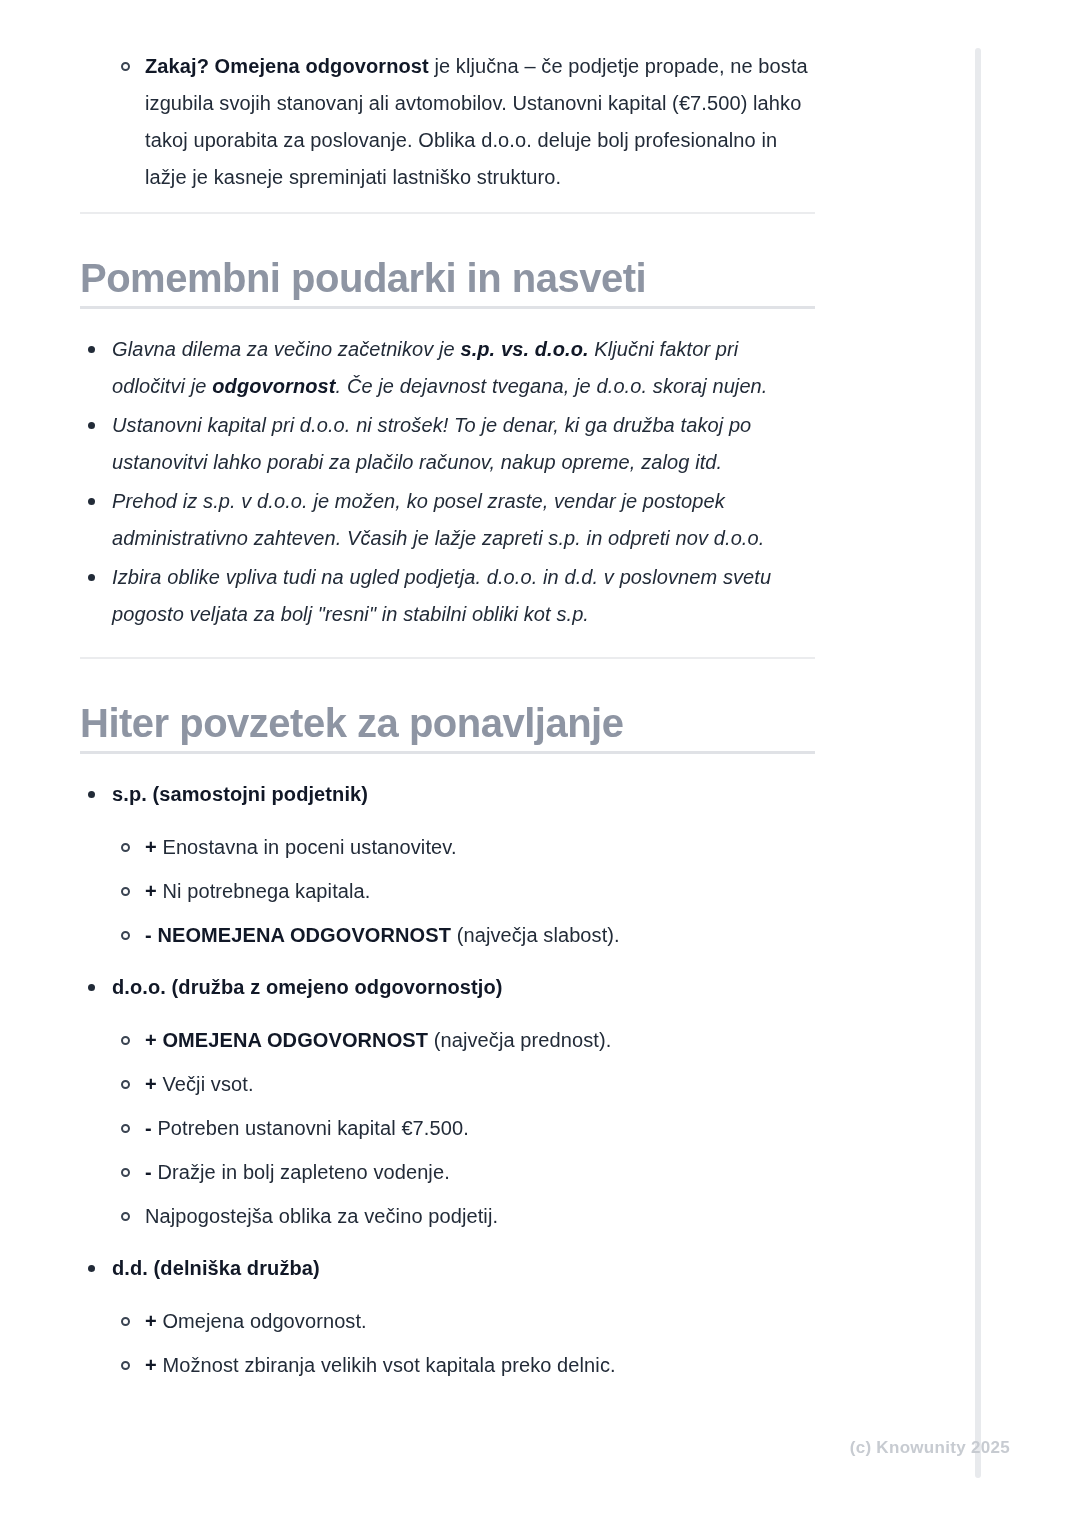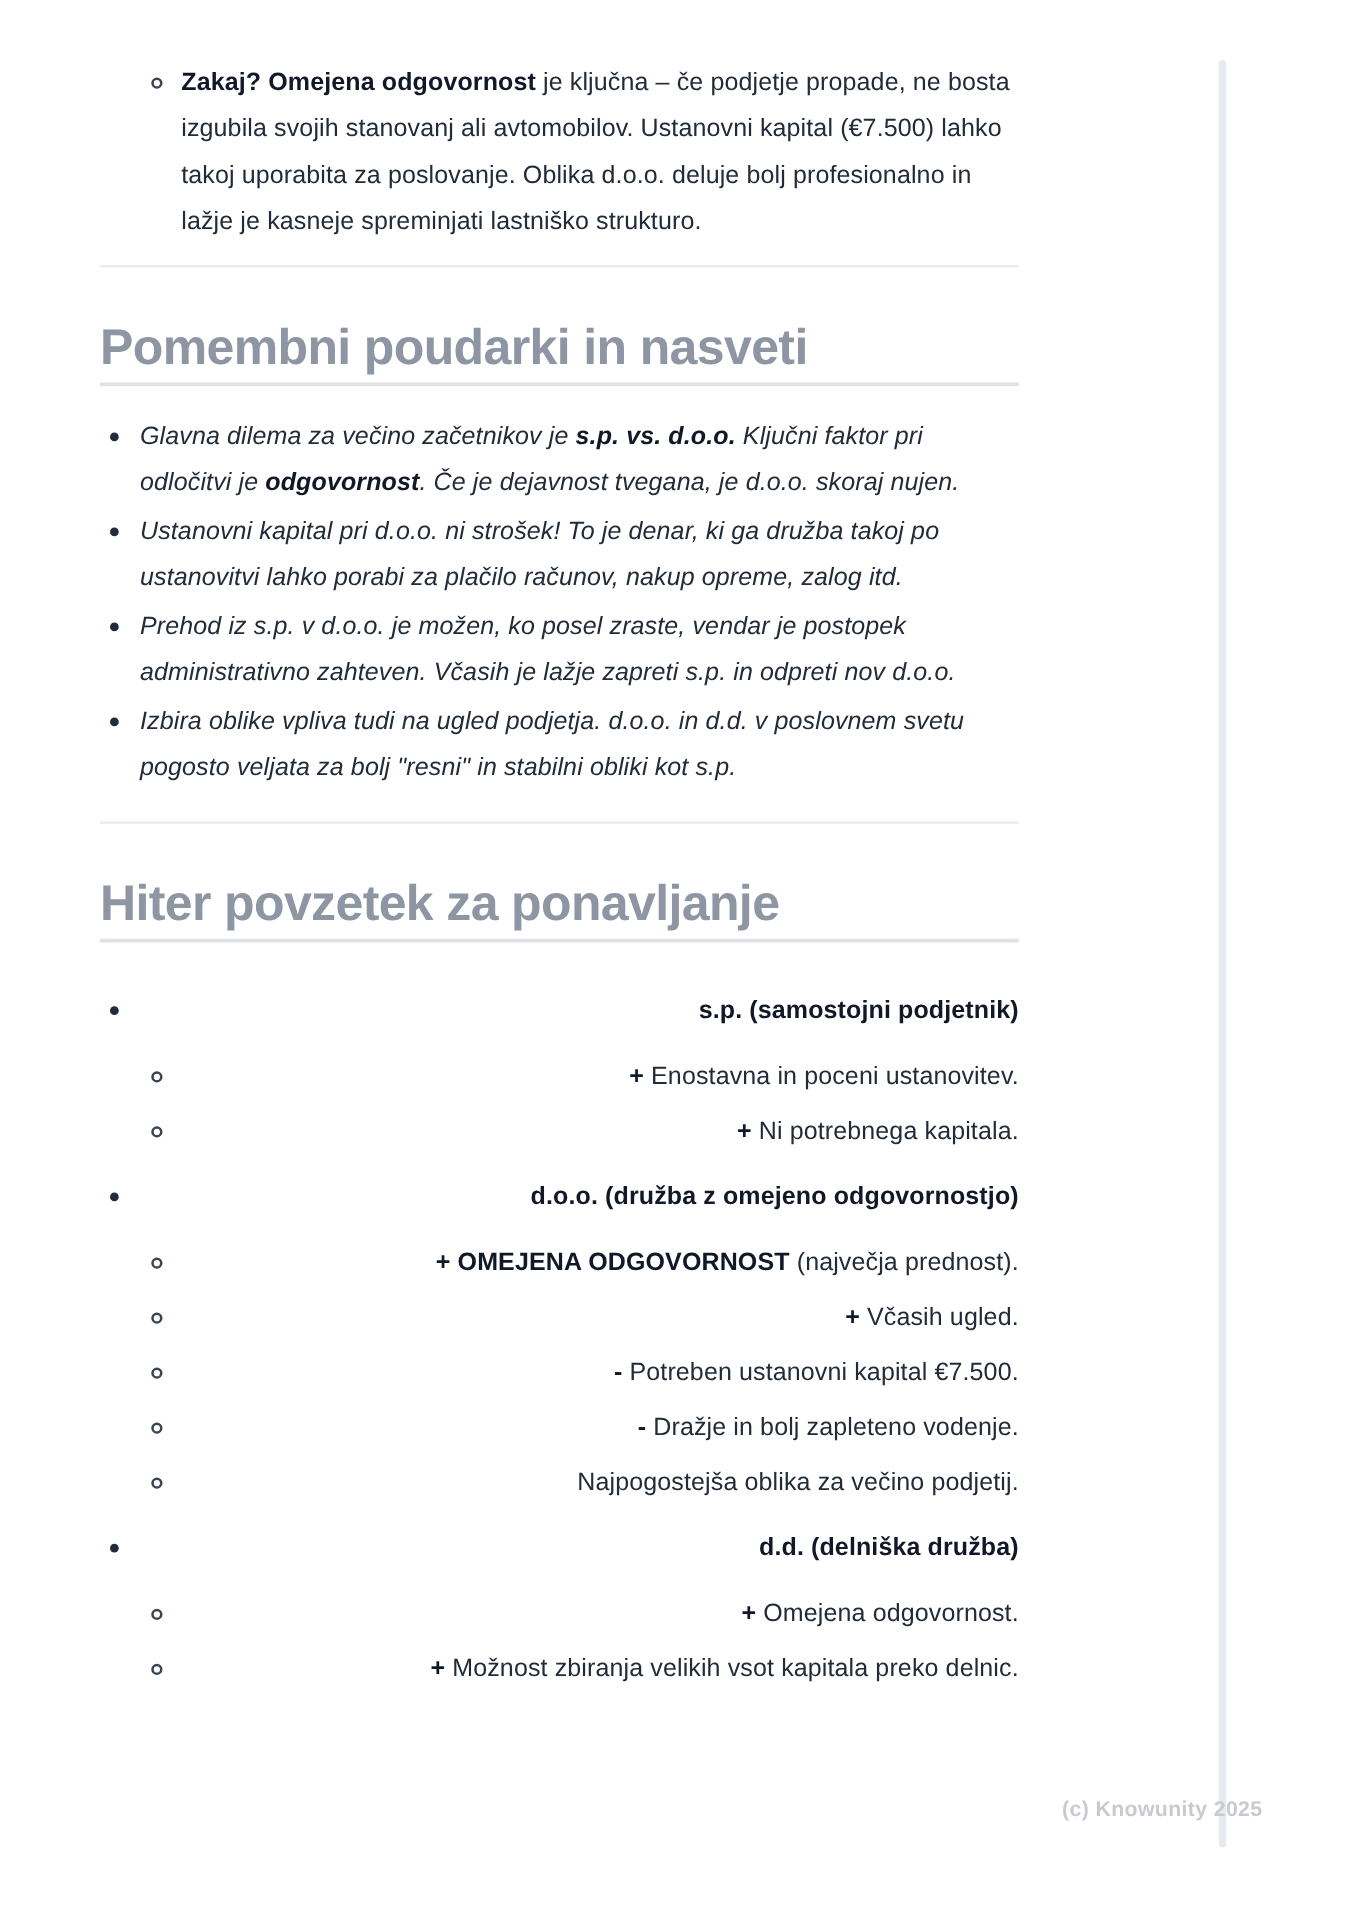--- a/index.html
+++ b/index.html
@@ -55,21 +55,21 @@
     font-size: 40px;
     line-height: 48px;
     font-weight: 700;
     color: #8e95a3;
     letter-spacing: -0.5px;
     padding-bottom: 4px;
     border-bottom: 3px solid #e0e2e6;
   }
   .list1 { margin-top: 22px; font-style: italic; }
   .list1 .li { margin-bottom: 2px; }
-  .groups { margin-top: 36px; text-align: right; }
+  .groups { margin-top: 22px; }
   .group { margin-bottom: 15px; }
   .sublist { margin-top: 16px; }
   .sublist .li { margin-bottom: 7px; }
   .copyright {
     position: absolute;
     top: 1438px;
     right: 70px;
     font-size: 17px;
     letter-spacing: 0.3px;
     color: #c7cbd1;
@@ -133,36 +133,40 @@
       </div>
       <div class="sublist">
         <div class="li l2">
           <span class="marker circle"></span>
           <p><span class="b">+</span><span> Enostavna in poceni ustanovitev.</span></p>
         </div>
         <div class="li l2">
           <span class="marker circle"></span>
           <p><span class="b">+</span><span> Ni potrebnega kapitala.</span></p>
         </div>
+        <div class="li l2">
+          <span class="marker circle"></span>
+          <p><span class="b">- NEOMEJENA ODGOVORNOST</span><span> (največja slabost).</span></p>
+        </div>
       </div>
     </div>
 
     <div class="group">
       <div class="li l1">
         <span class="marker disc"></span>
         <p><span class="b">d.o.o. (družba z omejeno odgovornostjo)</span></p>
       </div>
       <div class="sublist">
         <div class="li l2">
           <span class="marker circle"></span>
           <p><span class="b">+ OMEJENA ODGOVORNOST</span><span> (največja prednost).</span></p>
         </div>
         <div class="li l2">
           <span class="marker circle"></span>
-          <p><span class="b">+</span><span> Včasih ugled.</span></p>
+          <p><span class="b">+</span><span> Večji vsot.</span></p>
         </div>
         <div class="li l2">
           <span class="marker circle"></span>
           <p><span class="b">-</span><span> Potreben ustanovni kapital €7.500.</span></p>
         </div>
         <div class="li l2">
           <span class="marker circle"></span>
           <p><span class="b">-</span><span> Dražje in bolj zapleteno vodenje.</span></p>
         </div>
         <div class="li l2">

